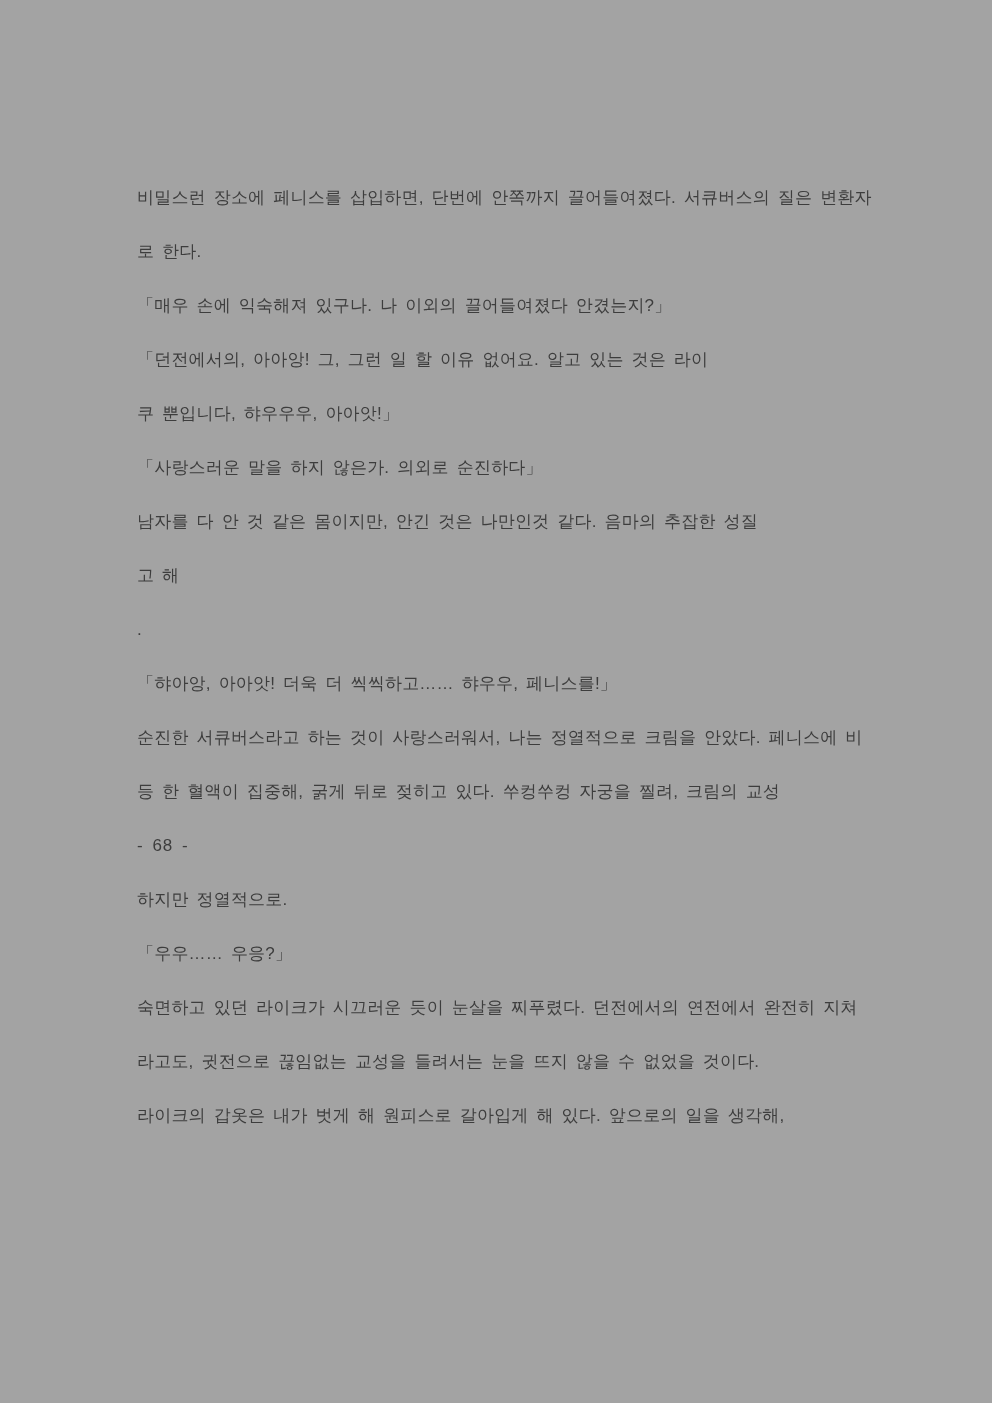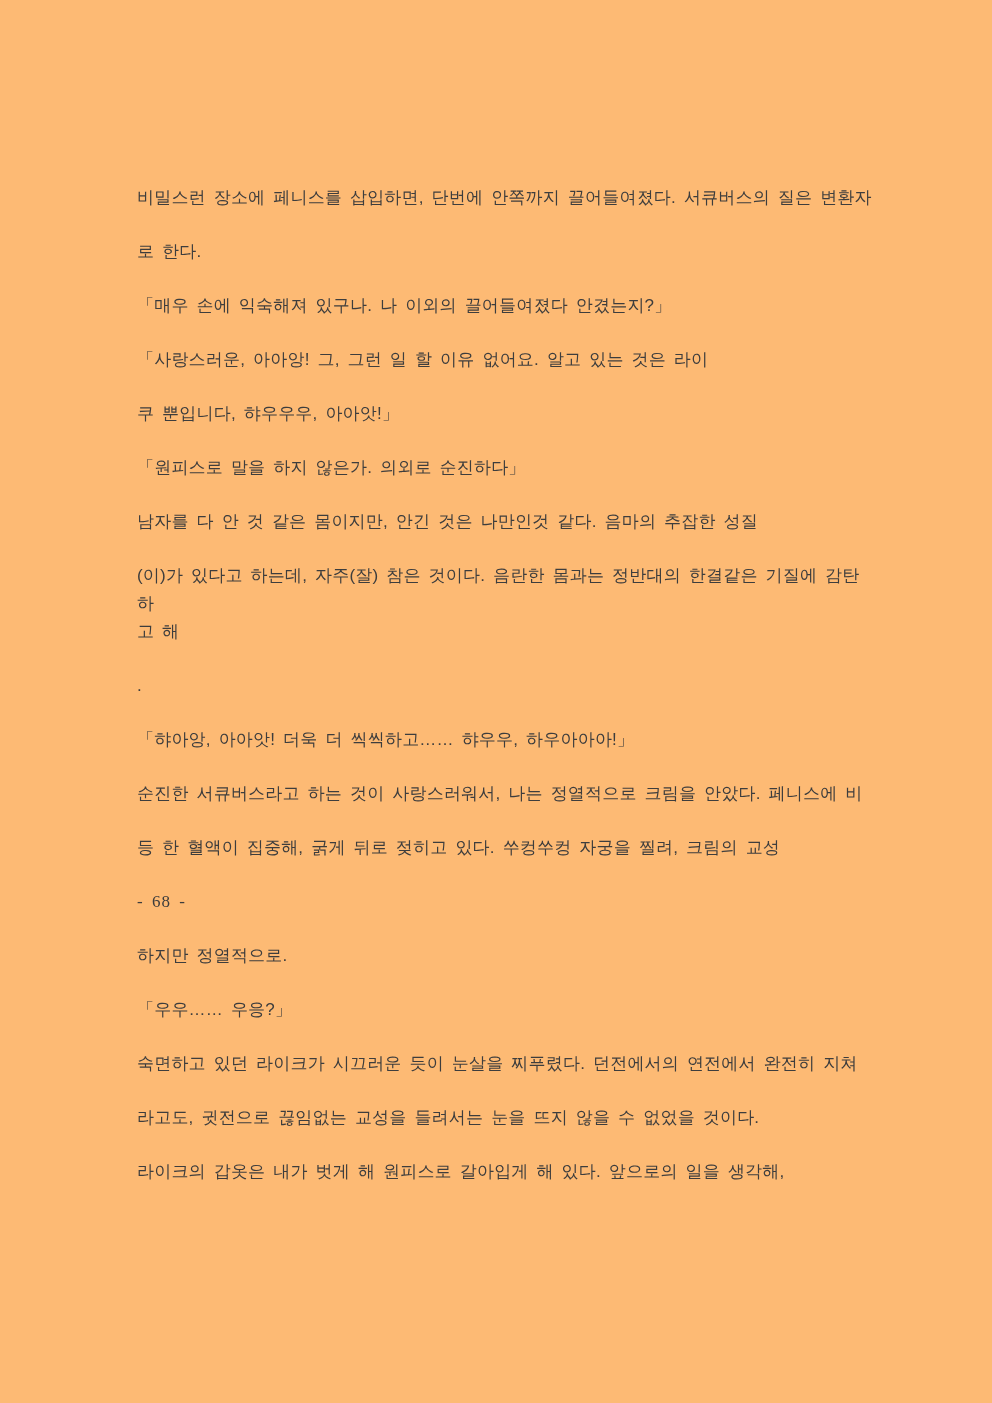--- a/index.html
+++ b/index.html
@@ -9,78 +9,76 @@
   }
   body {
     width: 992px;
     height: 1403px;
     overflow: hidden;
   }
   .page {
     box-sizing: border-box;
     width: 992px;
     height: 1403px;
-    background: #fdba74;
+    background: #a3a3a3;
     padding: 184px 118px 40px 137px;
     font-family: "Liberation Sans", "DejaVu Sans", sans-serif;
     font-size: 17px;
     line-height: 28px;
     color: #3d3d3d;
     word-spacing: 3px;
     letter-spacing: 0.2px;
   }
   .block {
     margin: 0 0 26px 0;
     padding: 0;
   }
   .line {
     display: block;
     white-space: pre-wrap;
     text-align: left;
   }
   .page-number .line {
     letter-spacing: 1px;
-    font-family: Liberation Serif, serif;
   }
 </style>
 </head>
 <body>
 
 <main class="page">
   <div id="content">
       <p class="block">
         <span class="line">비밀스런 장소에 페니스를 삽입하면, 단번에 안쪽까지 끌어들여졌다. 서큐버스의 질은 변환자</span>
       </p>
       <p class="block">
         <span class="line">로 한다.</span>
       </p>
       <p class="block">
         <span class="line">「매우 손에 익숙해져 있구나. 나 이외의 끌어들여졌다 안겼는지?」</span>
       </p>
       <p class="block">
-        <span class="line">「사랑스러운, 아아앙! 그, 그런 일 할 이유 없어요. 알고 있는 것은 라이</span>
+        <span class="line">「던전에서의, 아아앙! 그, 그런 일 할 이유 없어요. 알고 있는 것은 라이</span>
       </p>
       <p class="block">
         <span class="line">쿠 뿐입니다, 햐우우우, 아아앗!」</span>
       </p>
       <p class="block">
-        <span class="line">「원피스로 말을 하지 않은가. 의외로 순진하다」</span>
+        <span class="line">「사랑스러운 말을 하지 않은가. 의외로 순진하다」</span>
       </p>
       <p class="block">
         <span class="line">남자를 다 안 것 같은 몸이지만, 안긴 것은 나만인것 같다. 음마의 추잡한 성질</span>
       </p>
       <p class="block">
-        <span class="line">(이)가 있다고 하는데, 자주(잘) 참은 것이다. 음란한 몸과는 정반대의 한결같은 기질에 감탄하</span>
         <span class="line">고 해</span>
       </p>
       <p class="block">
         <span class="line">.</span>
       </p>
       <p class="block">
-        <span class="line">「햐아앙, 아아앗! 더욱 더 씩씩하고…… 햐우우, 하우아아아!」</span>
+        <span class="line">「햐아앙, 아아앗! 더욱 더 씩씩하고…… 햐우우, 페니스를!」</span>
       </p>
       <p class="block">
         <span class="line">순진한 서큐버스라고 하는 것이 사랑스러워서, 나는 정열적으로 크림을 안았다. 페니스에 비</span>
       </p>
       <p class="block">
         <span class="line">등 한 혈액이 집중해, 굵게 뒤로 젖히고 있다. 쑤컹쑤컹 자궁을 찔려, 크림의 교성</span>
       </p>
       <p class="block page-number">
         <span class="line">- 68 -</span>
       </p>

